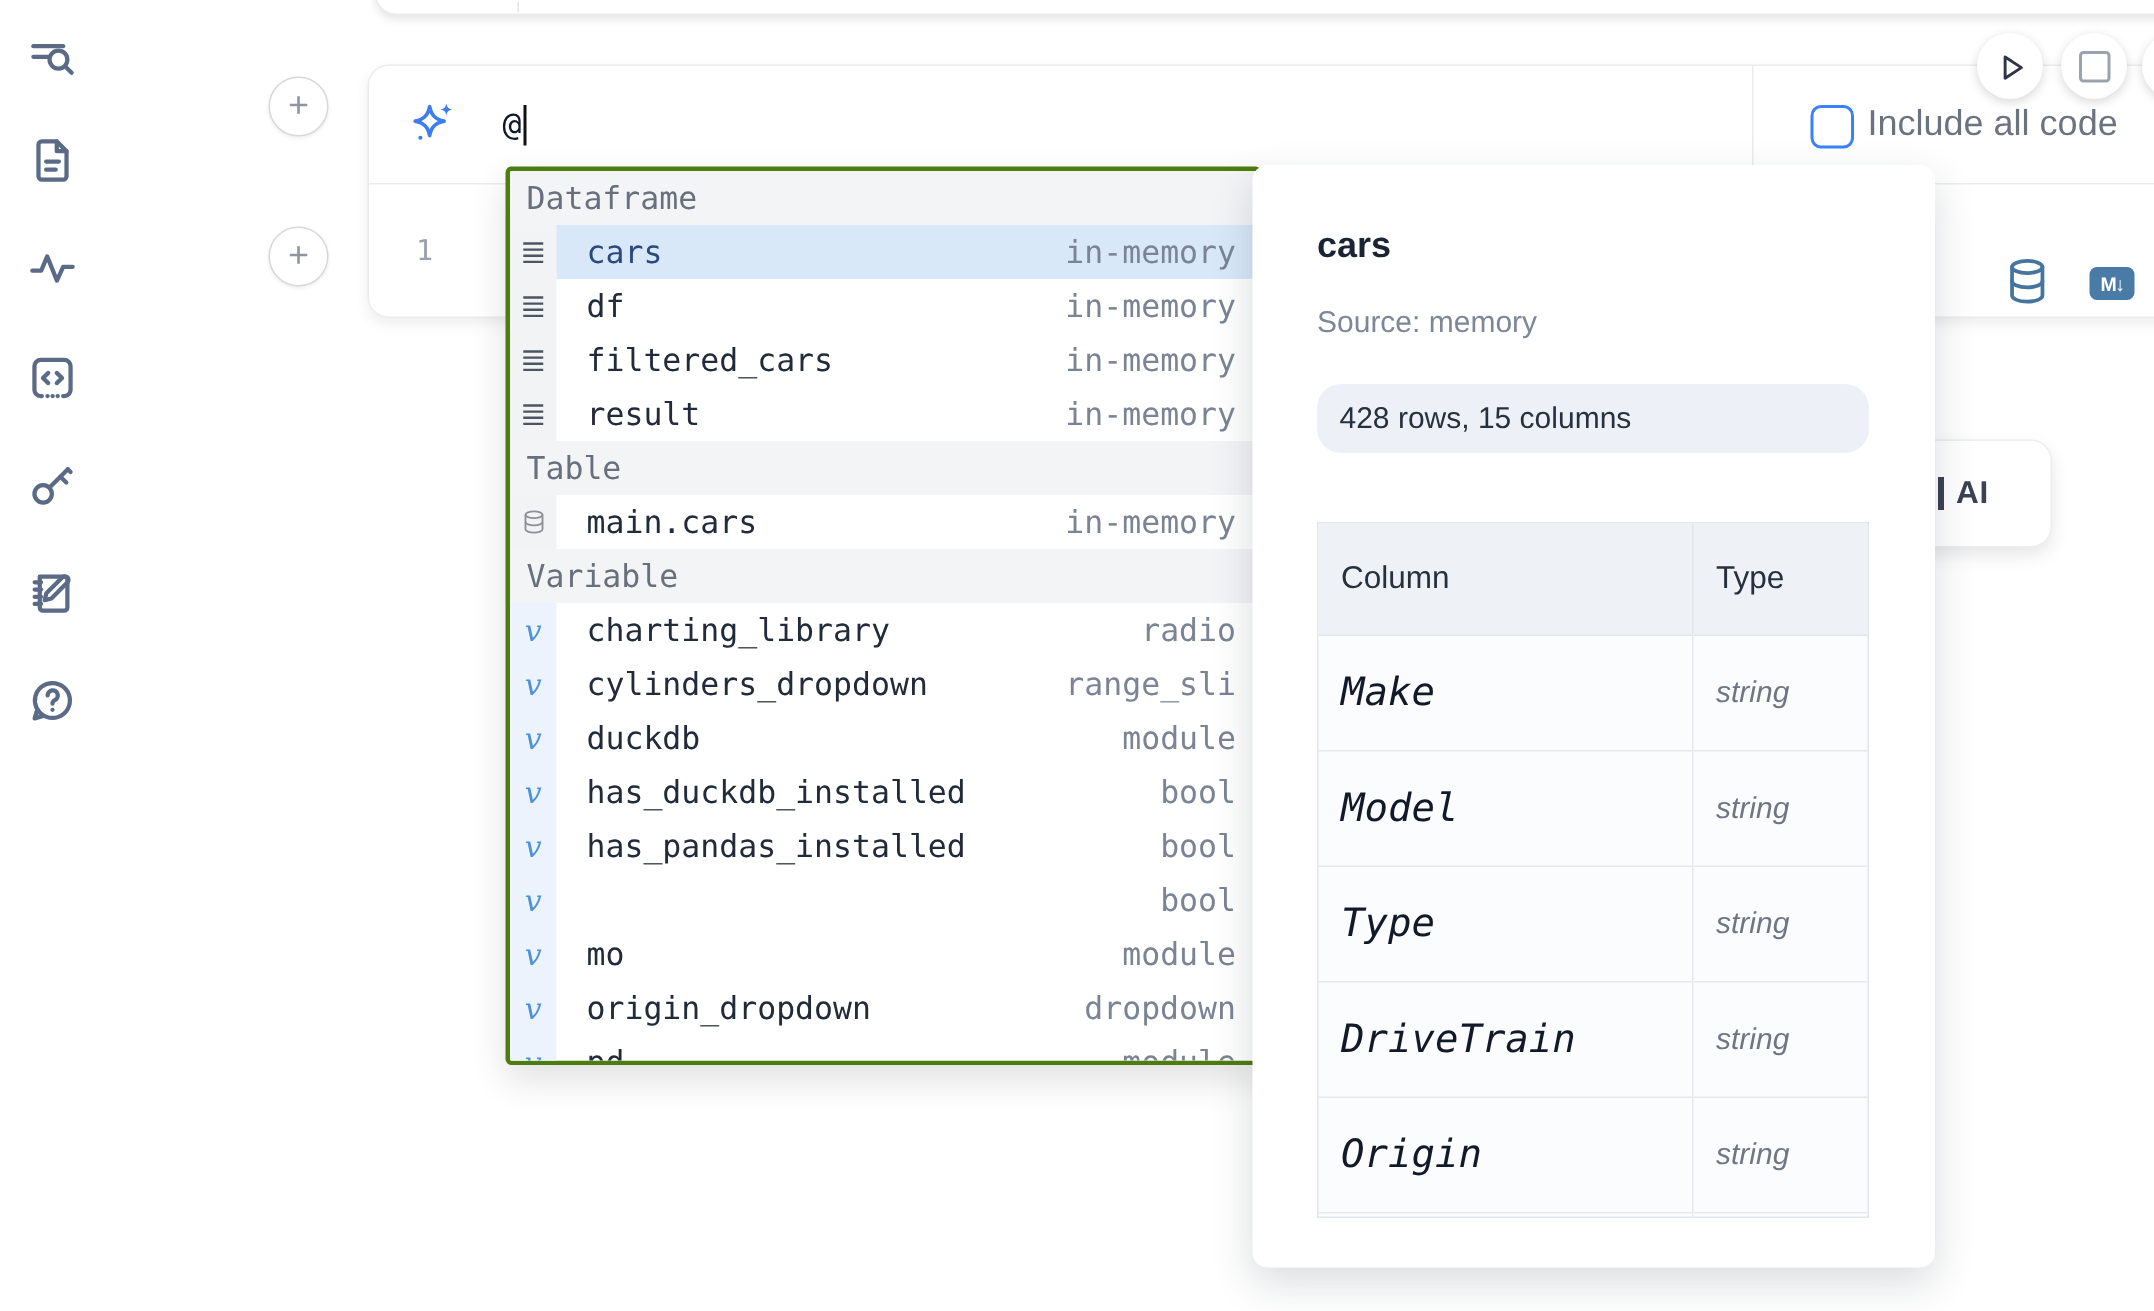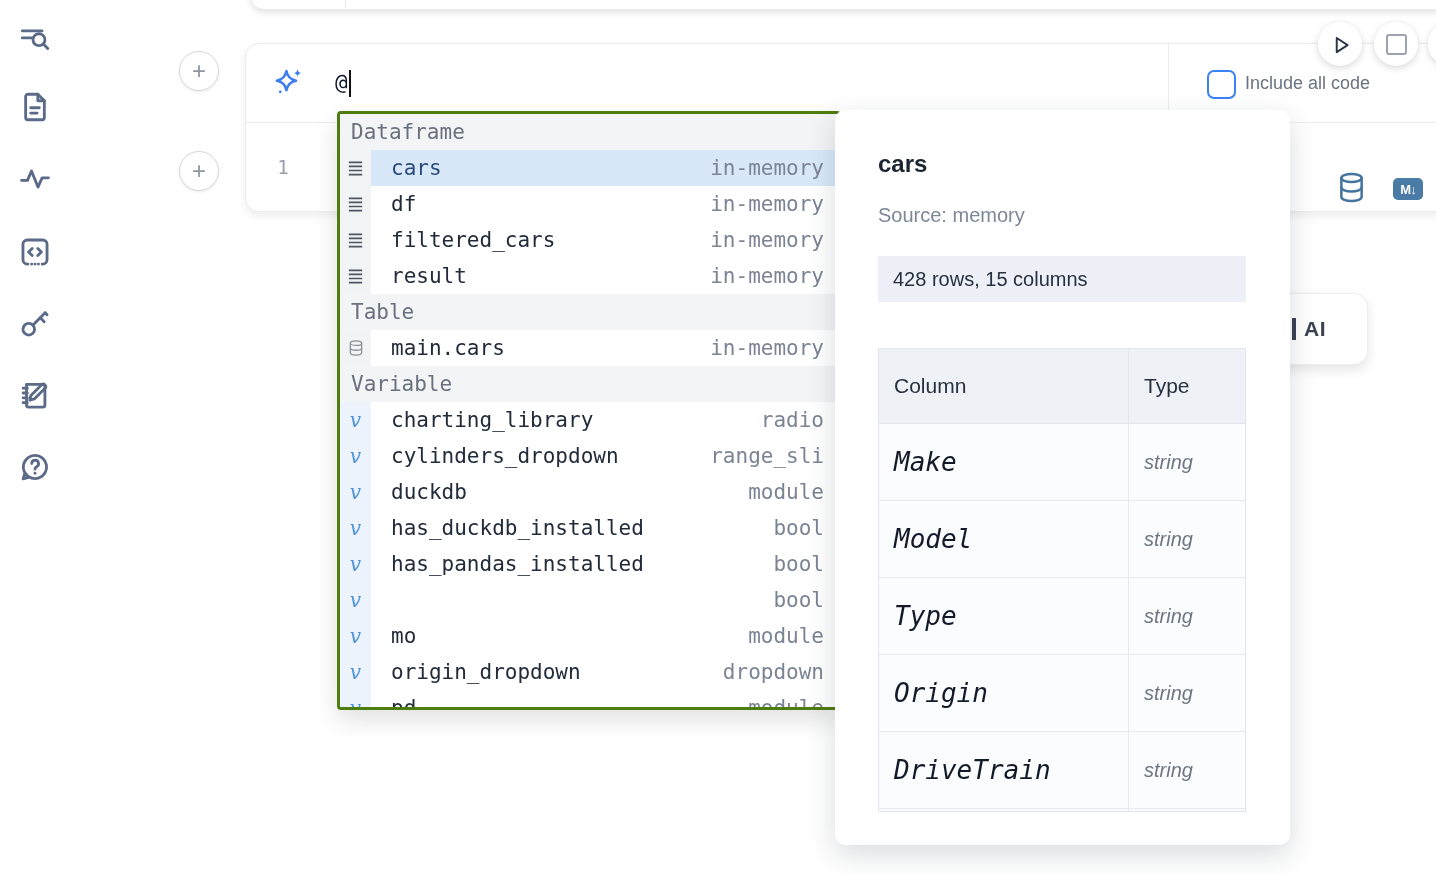--- a/index.html
+++ b/index.html
@@ -30,21 +30,21 @@
     border:1px solid #ebecee;border-radius:14px;box-shadow:0 4px 9px rgba(0,0,0,.07);z-index:1;}
   .ai-row{position:relative;height:78px;border-bottom:1px solid #ebecee;}
   .sparkle{position:absolute;left:26px;top:22px;width:33px;height:33px;color:#3d7df0;}
   .ai-text{position:absolute;left:89px;top:0;height:78px;display:flex;align-items:center;
     font-size:21px;color:#0f172a;}
   .caret{display:inline-block;width:2px;height:27px;background:#111;margin-left:1px;}
   .ai-vdiv{position:absolute;left:922px;top:0;width:1px;height:77px;background:#ebecee;}
   .chk{position:absolute;left:961px;top:26px;width:25px;height:25px;border:2px solid #3b82f6;
     border-radius:7px;background:#fff;}
   .chk-label{position:absolute;left:999px;top:0;height:78px;display:flex;align-items:center;
-    font-size:18px;color:#6b7280;}
+    font-size:24px;color:#6b7280;}
   .line-no{position:absolute;left:12px;top:79px;width:50px;height:88px;display:flex;
     align-items:center;justify-content:center;font-size:19px;color:#98a0ab;}
   .cell-db{position:absolute;left:1091px;top:128px;width:29px;height:31px;color:#45759f;}
   .cell-db svg{width:29px;height:31px;stroke:currentColor;fill:none;stroke-width:2.1;
     stroke-linecap:round;}
   .md-badge{position:absolute;left:1147px;top:134px;width:30px;height:22px;border-radius:5px;
     background:#4a7ba7;color:#fff;font-weight:bold;font-size:13px;display:flex;
     align-items:center;justify-content:center;letter-spacing:-1px;}
 
   
@@ -75,21 +75,21 @@
   .ac-name{color:#222b3a;white-space:nowrap;}
   .ac-row.sel .ac-name{color:#2a4a7c;}
   .ac-type{margin-left:auto;color:#7b8494;white-space:nowrap;}
 
   
   .panel{position:absolute;left:835px;top:110px;width:455px;height:735px;background:#fff;
     border-radius:10px;box-shadow:0 10px 28px rgba(25,35,50,.16);z-index:5;}
   .p-title{position:absolute;left:43px;top:40px;font-size:24px;font-weight:bold;color:#1a2433;}
   .p-source{position:absolute;left:43px;top:94px;font-size:20px;color:#7c8798;}
   .p-pill{position:absolute;left:43px;top:146px;width:368px;height:46px;background:#edf1f7;
-    border-radius:0;display:flex;align-items:center;padding-left:15px;box-sizing:border-box;
+    border-radius:16px;display:flex;align-items:center;padding-left:15px;box-sizing:border-box;
     font-size:20px;color:#27303f;}
   .p-tablewrap{position:absolute;left:43px;top:238px;width:368px;height:464px;overflow:hidden;
     border:1px solid #e1e6ed;box-sizing:border-box;background:#fbfcfd;}
   table.schema{border-collapse:collapse;width:100%;}
   table.schema th{height:72px;background:#eef1f6;font-weight:normal;font-size:21px;color:#27303f;
     text-align:left;padding-left:15px;border-bottom:1px solid #e1e6ed;}
   table.schema th:first-child{width:233px;}
   table.schema th+th{border-left:1px solid #e1e6ed;}
   table.schema td{height:74px;border-top:1px solid #e6eaf0;padding-left:15px;font-style:italic;}
   table.schema td.cname{font-family:"DejaVu Sans Mono",monospace;font-size:26px;color:#121a29;}
@@ -370,25 +370,25 @@
           </tr>
           <tr>
             <td class="cname">Model</td>
             <td class="ctype">string</td>
           </tr>
           <tr>
             <td class="cname">Type</td>
             <td class="ctype">string</td>
           </tr>
           <tr>
+            <td class="cname">DriveTrain</td>
+            <td class="ctype">string</td>
+          </tr>
+          <tr>
             <td class="cname">Origin</td>
-            <td class="ctype">string</td>
-          </tr>
-          <tr>
-            <td class="cname">DriveTrain</td>
             <td class="ctype">string</td>
           </tr>
           <tr>
             <td class="cname">&nbsp;</td>
             <td class="ctype">&nbsp;</td>
           </tr>
         </tbody>
     </table>
   </div>
 </div>

